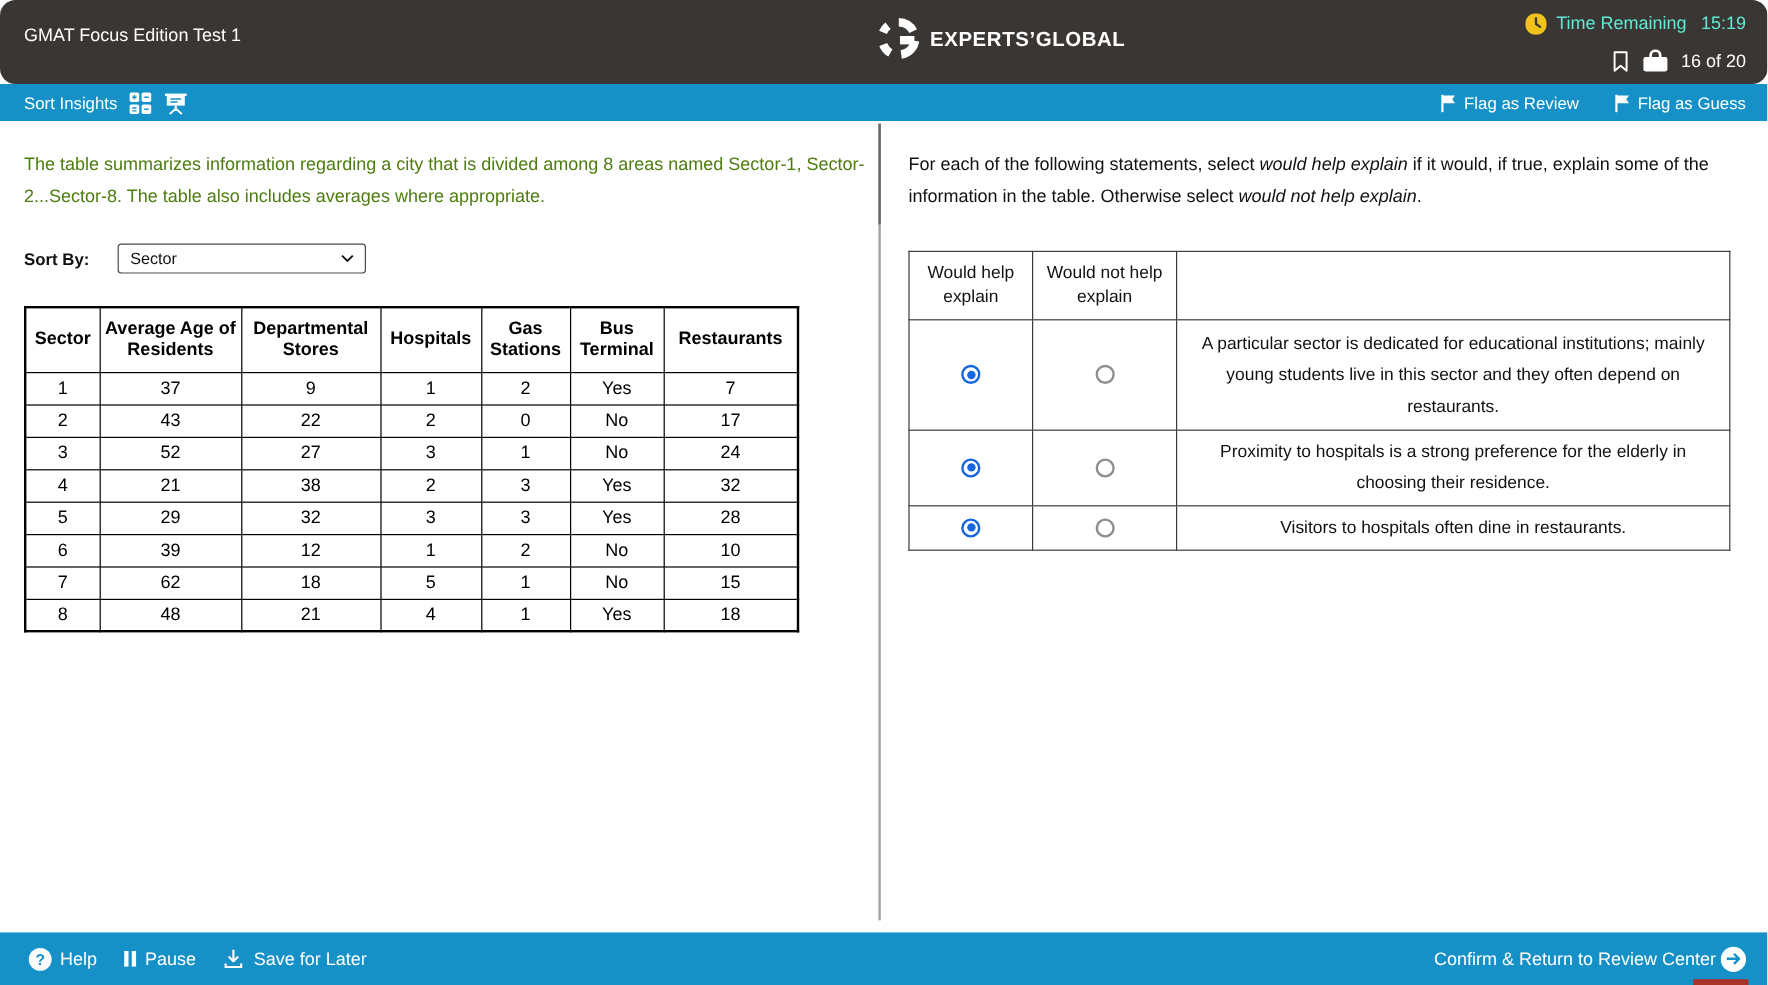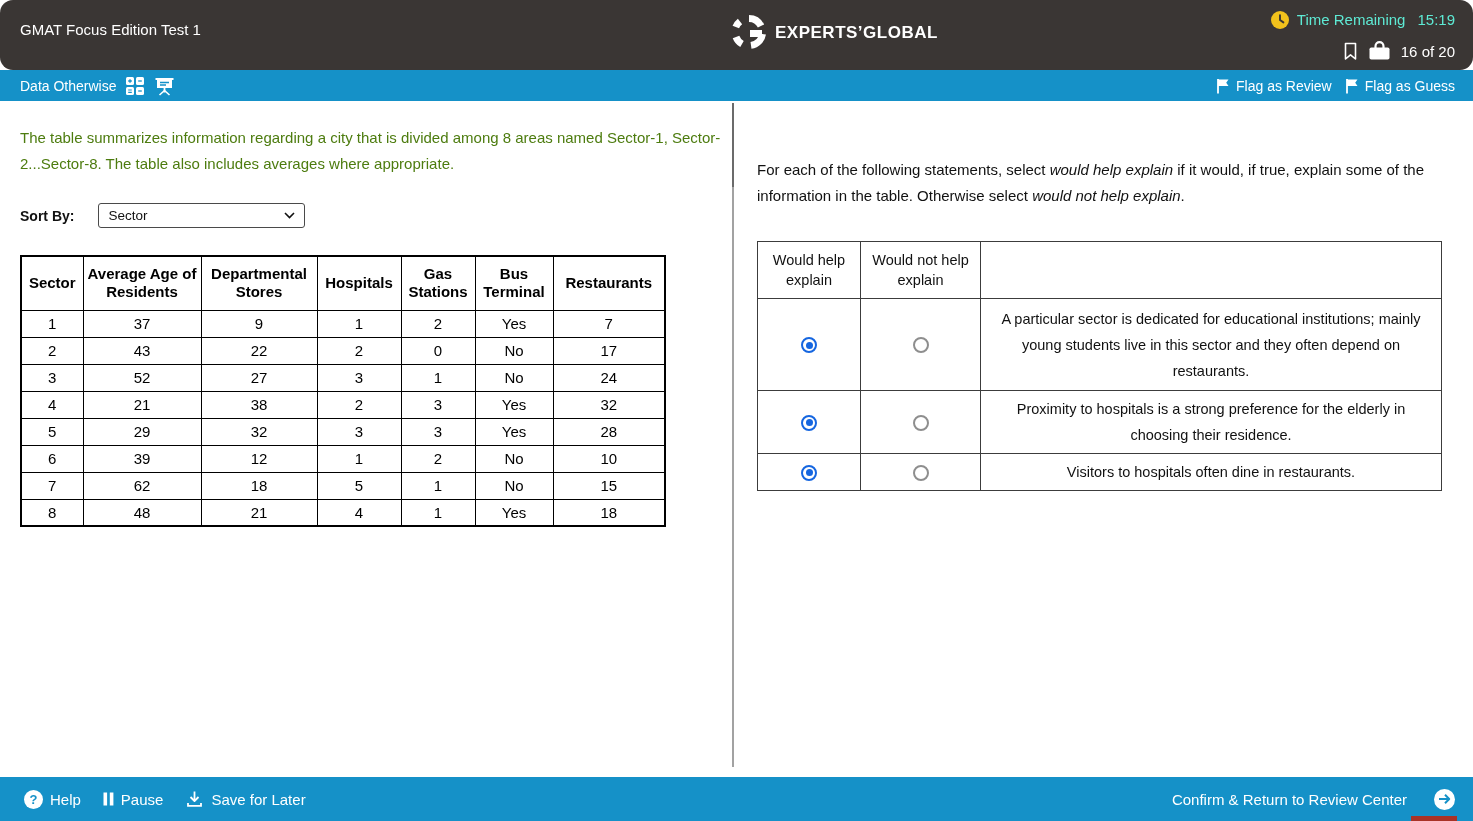--- a/index.html
+++ b/index.html
@@ -12,59 +12,59 @@
   .test-title { position:absolute; left:20px; top:21px; font-size:15px; color:#fff; }
   .logo { position:absolute; left:730px; top:13px; display:flex; align-items:center; gap:7px; }
   .logo-text { display:flex; flex-direction:row; line-height:19px; font-weight:bold; font-size:17px; letter-spacing:0.5px; color:#fff; }
   .time-row { position:absolute; right:18px; top:11px; display:flex; align-items:flex-start; gap:8px; color:#5eead4; font-size:15px; }
   .time-row .value { margin-left:4px; }
   .progress-row { position:absolute; right:18px; top:41px; display:flex; align-items:center; gap:9px; color:#fff; font-size:15px; }
 
   
   .section-bar { position:absolute; top:70px; left:0; width:100%; height:31px; background:#1591c8; color:#fff; display:flex; align-items:center; }
   .section-left { display:flex; align-items:center; gap:9px; margin-left:20px; font-size:14px; }
-  .section-right { margin-left:auto; margin-right:18px; display:flex; align-items:flex-start; gap:13px; font-size:14px; }
+  .section-right { margin-left:auto; margin-right:18px; display:flex; align-items:flex-start; gap:29px; font-size:14px; }
   .flag-item { display:flex; align-items:center; gap:6px; cursor:pointer; }
 
   
   .content { position:absolute; top:101px; left:0; width:100%; height:676px; background:#fff; }
   .divider { position:absolute; left:732px; top:2px; width:2px; height:664px; background:#a2a2a2; }
   .divider-thumb { position:absolute; left:0; top:0; width:2px; height:84px; background:#6b6b6b; }
 
   .left-panel { position:absolute; left:20px; top:24px; width:706px; }
   .prompt { font-size:15px; line-height:25.5px; color:#4d7c0f; }
   .sort-row { margin-top:27px; display:flex; align-items:center; }
   .sort-label { font-size:14px; font-weight:bold; color:#111; }
   .select-box { margin-left:24px; width:207px; height:25px; border:1px solid #4a4a4a; border-radius:3px; background:#fff; display:flex; align-items:center; padding:0 9px; font-size:13.5px; color:#111; cursor:pointer; }
   .select-box .chev { margin-left:auto; display:flex; }
 
   table.data-table { border-collapse:collapse; table-layout:fixed; margin-top:27px; border:2px solid #000; }
   .data-table th, .data-table td { border:1px solid #000; text-align:center; vertical-align:middle; color:#000; }
   .data-table th { font-size:15px; font-weight:bold; line-height:18px; height:54px; padding:2px 3px; }
   .data-table td { font-size:15px; height:27px; padding:0 2px; }
 
   .right-panel { position:absolute; left:757px; top:24px; width:690px; }
-  .instruction { font-size:15px; line-height:25.5px; color:#111; width:672px;margin-top:32px; }
+  .instruction { font-size:15px; line-height:25.5px; color:#111; width:672px; }
   .instruction i { font-style:italic; }
 
   table.answer-table { border-collapse:collapse; table-layout:fixed; margin-top:33px; }
   .answer-table th, .answer-table td { border:1px solid #3c3c3c; color:#111; }
   .answer-table th { font-size:14.5px; font-weight:normal; text-align:center; line-height:20px; height:57px; padding:4px; }
   .answer-table td.radio-cell { text-align:center; vertical-align:middle; }
   .answer-table td.stmt-cell { font-size:14.5px; line-height:26px; text-align:center; padding:5px 11px; vertical-align:middle; }
 
   .radio { display:inline-block; width:16px; height:16px; border-radius:50%; border:2px solid #8e8e8e; position:relative; background:#fff; cursor:pointer; vertical-align:middle; }
   .radio.selected { border-color:#1566e0; }
   .radio.selected::after { content:""; position:absolute; left:50%; top:50%; width:7px; height:7px; margin:-3.5px 0 0 -3.5px; border-radius:50%; background:#1566e0; }
 
   
   .footer { position:absolute; bottom:0; left:0; width:100%; height:44px; background:#1591c8; color:#fff; display:flex; align-items:center; }
   .footer-left { display:flex; align-items:center; gap:22px; margin-left:24px; font-size:15px; }
   .footer-item { display:flex; align-items:center; gap:7px; cursor:pointer; }
-  .footer-right { margin-left:auto; margin-right:18px; display:flex; align-items:center; gap:27px; font-size:15px; cursor:pointer; }
+  .footer-right { margin-left:auto; margin-right:18px; display:flex; align-items:center; gap:4px; font-size:15px; cursor:pointer; }
   .help-circle { width:19px; height:19px; border-radius:50%; background:#fff; color:#1591c8; font-weight:bold; font-size:13px; display:flex; align-items:center; justify-content:center; }
   .arrow-circle { width:21px; height:21px; border-radius:50%; background:#fff; display:flex; align-items:center; justify-content:center; }
   .red-fragment { position:absolute; right:16px; bottom:0; width:46px; height:5px; background:#a93226; }
 
   .ico { display:inline-flex; align-items:center; justify-content:center; }
 </style>
 </head>
 <body>
 
 <div class="app">
@@ -112,21 +112,21 @@
           <path d="M8.5 7V5.2a4 4 0 0 1 8 0V7" fill="none" stroke="#fff" stroke-width="2.2"></path>
           <rect x="2.5" y="6.5" width="20" height="12" rx="1.8" fill="#fff"></rect>
         </svg>
       </span>
       <span>16 of 20</span>
     </div>
   </div>
 
   <div class="section-bar">
     <div class="section-left">
-      <span>Data Otherwise</span>
+      <span>Sort Insights</span>
       <span class="ico">
         <svg width="20" height="20" viewBox="0 0 20 20">
           <rect x="1" y="1" width="8" height="8" rx="1.5" fill="#fff"></rect>
           <rect x="11" y="1" width="8" height="8" rx="1.5" fill="#fff"></rect>
           <rect x="1" y="11" width="8" height="8" rx="1.5" fill="#fff"></rect>
           <rect x="11" y="11" width="8" height="8" rx="1.5" fill="#fff"></rect>
           <path d="M5 3.2v3.6M3.2 5h3.6" stroke="#1591c8" stroke-width="1.3"></path>
           <path d="M13.2 5h3.6" stroke="#1591c8" stroke-width="1.3"></path>
           <path d="M3.2 14h3.6M3.2 16.4h3.6" stroke="#1591c8" stroke-width="1.2"></path>
           <path d="M13.2 15h3.6" stroke="#1591c8" stroke-width="1.3"></path>

